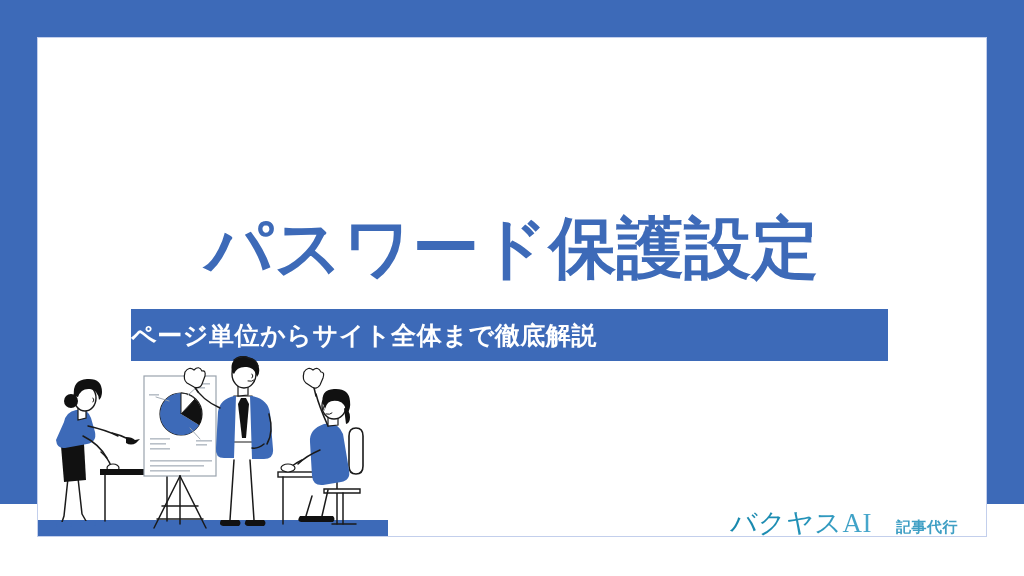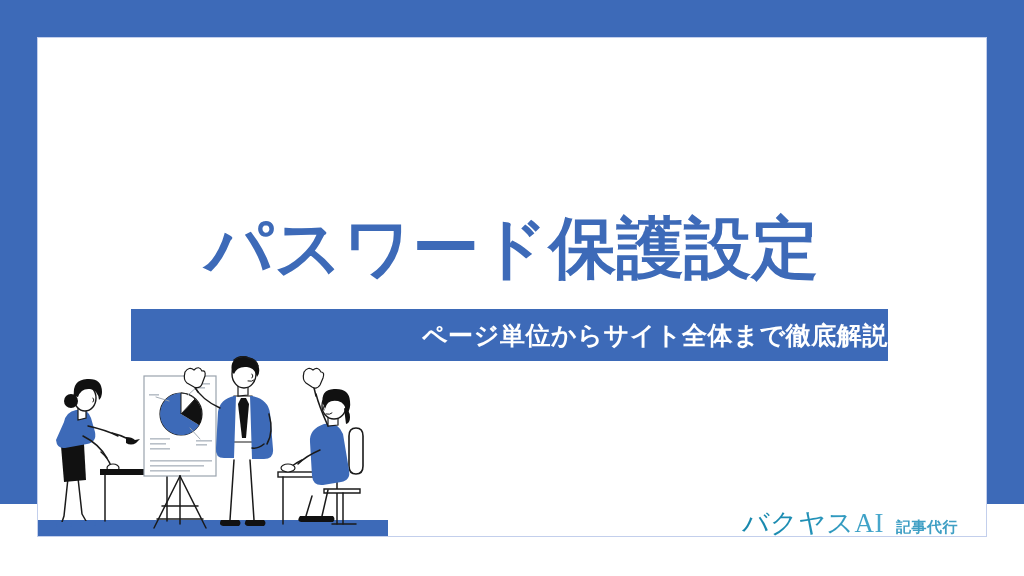--- a/index.html
+++ b/index.html
@@ -55,39 +55,39 @@
   
   #subtitle-band {
     position: absolute;
     left: 93px;               
     top: 271px;               
     width: 757px;
     height: 52px;
     background: #3D6AB8;
     display: flex;
     align-items: center;
-    justify-content: flex-end;
+    justify-content: flex-start;
   }
   #subtitle-text {
     color: #ffffff;
     font-size: 25px;
     font-weight: 700;
     letter-spacing: 0.6px;
     white-space: nowrap;
     font-family: "Liberation Sans", "DejaVu Sans", sans-serif;
   }
 
   
   #logo {
     position: absolute;
     right: 28px;
     top: 452px;              
     display: flex;
     align-items: baseline;
-    gap: 12px;
+    gap: 24px;
   }
   #logo-main {
     font-family: "Liberation Serif", "DejaVu Serif", serif;
     font-size: 27px;
     font-weight: 400;
     letter-spacing: 0.5px;
     background: linear-gradient(90deg, #1787ac 0%, #1f8fb5 45%, #49a8cd 100%);
     -webkit-background-clip: text;
     background-clip: text;
     color: transparent;

